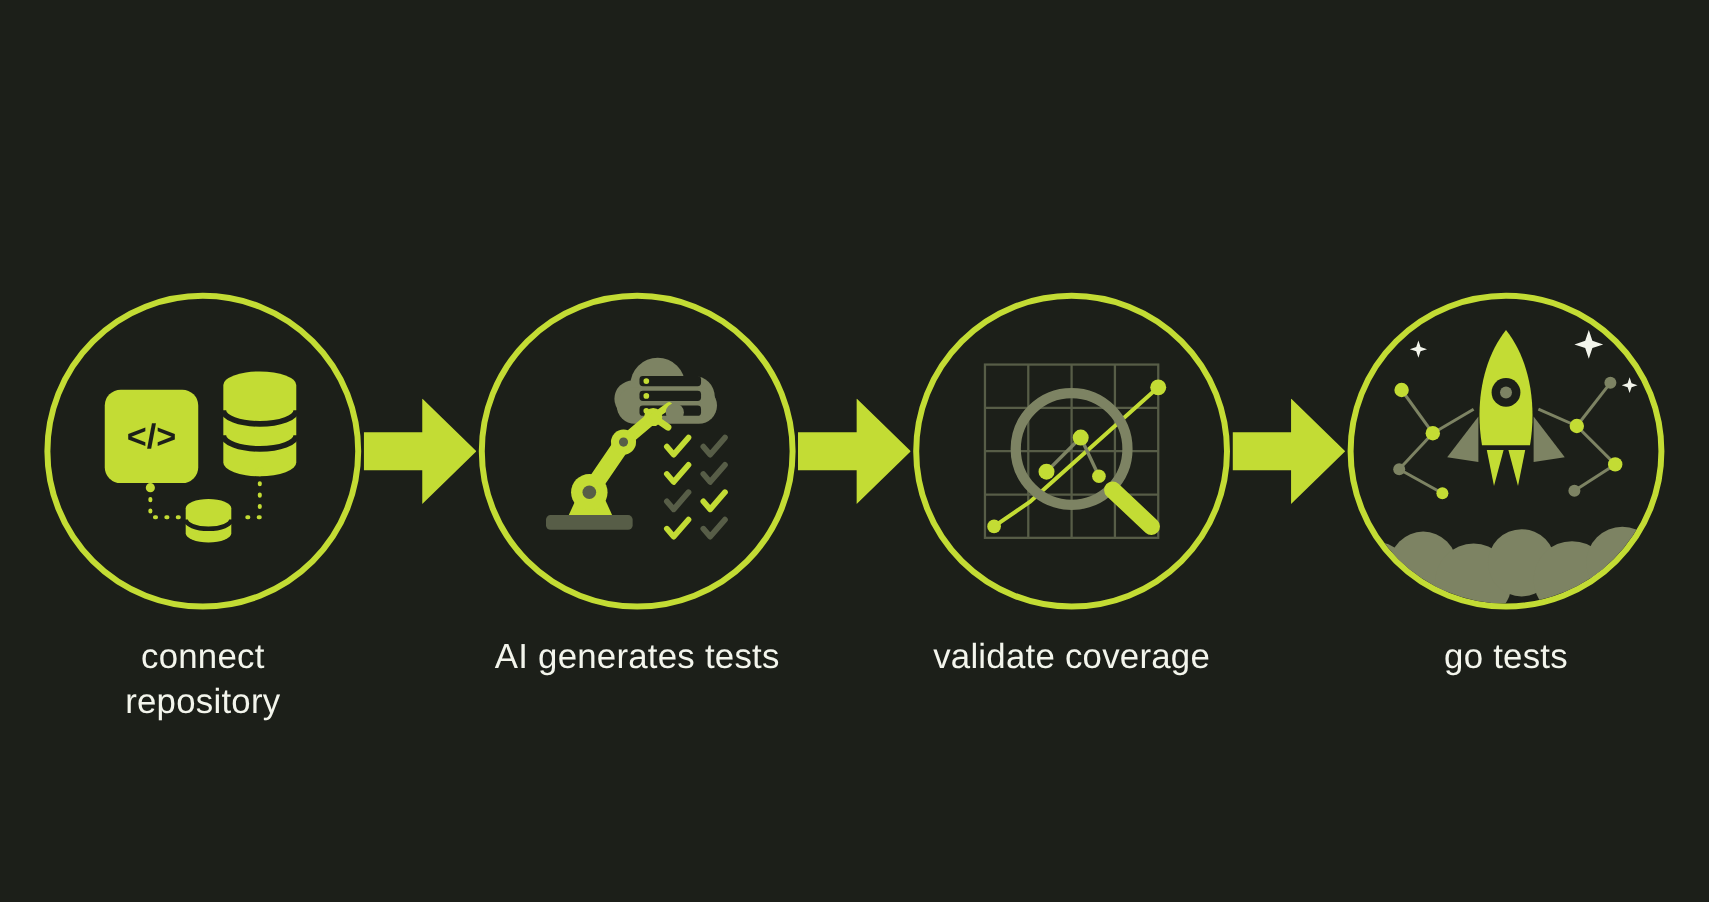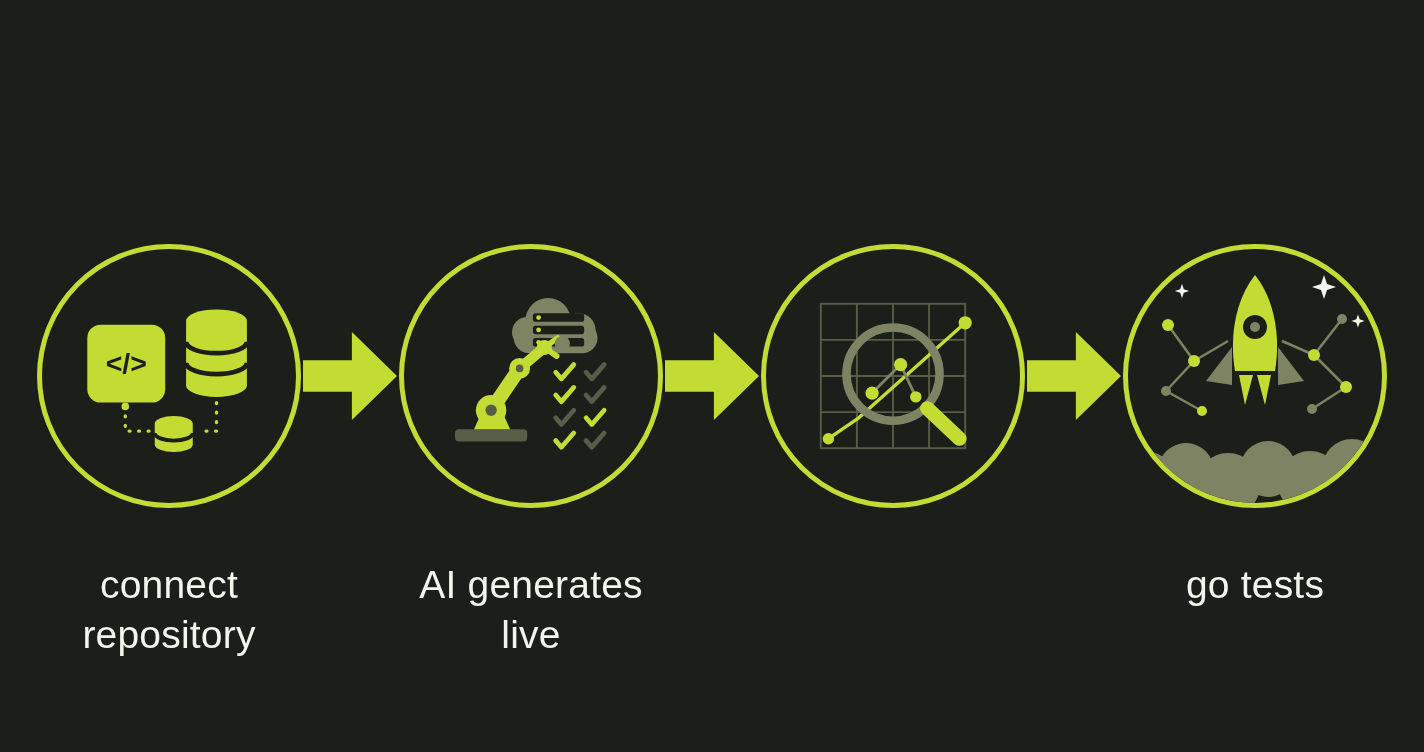--- a/index.html
+++ b/index.html
@@ -16,21 +16,21 @@
     padding-top:244px;
   }
   .step{display:flex;flex-direction:column;align-items:center;width:268px;}
   .circle{
     width:264px;height:264px;box-sizing:border-box;
     border:5px solid var(--accent);border-radius:50%;
     display:flex;align-items:center;justify-content:center;
     overflow:hidden;flex:none;
   }
   .label{
-    margin-top:52px;font-size:39px;line-height:1.28;color:var(--text);
+    margin-top:22px;font-size:29px;line-height:1.28;color:var(--text);
     text-align:center;max-width:240px;letter-spacing:.2px;
   }
   .arrow-wrap{height:264px;width:94px;display:flex;align-items:center;justify-content:center;flex:none;}
   .arrow{
     width:94px;height:88px;background:var(--accent);
     clip-path:polygon(0 32%,52% 32%,52% 0,100% 50%,52% 100%,52% 68%,0 68%);
   }
   
   .fa{fill:var(--accent)} .fm{fill:var(--muted)} .f2{fill:var(--muted2)}
   .fb{fill:var(--bg)} .fw{fill:var(--text)} .fn{fill:none}
@@ -110,21 +110,21 @@
           <path class="s2" d="M158 96 l6 7 l13 -15"></path>
           <path class="sa" d="M126 120 l6 7 l13 -15"></path>
           <path class="s2" d="M158 120 l6 7 l13 -15"></path>
           <path class="s2" d="M126 144 l6 7 l13 -15"></path>
           <path class="sa" d="M158 144 l6 7 l13 -15"></path>
           <path class="sa" d="M126 168 l6 7 l13 -15"></path>
           <path class="s2" d="M158 168 l6 7 l13 -15"></path>
         </g>
       </svg>
     </div>
-    <div class="label">AI generates live</div>
+    <div class="label">AI generates tests</div>
   </div>
 
   <div class="arrow-wrap">
     <div class="arrow"></div>
   </div>
 
   <div class="step">
     <div class="circle">
       <svg width="190" height="190" viewBox="0 0 200 200">
         <g>
@@ -147,20 +147,21 @@
           <circle class="fa" cx="78" cy="118" r="7"></circle>
           <circle class="fa" cx="108" cy="88" r="7"></circle>
           <circle class="fa" cx="124" cy="122" r="6"></circle>
         </g>
         <g>
           <circle class="fn sm" stroke-width="9" cx="100" cy="98" r="49"></circle>
           <line class="sa rc" stroke-width="15" x1="136" y1="134" x2="170" y2="166"></line>
         </g>
       </svg>
     </div>
+    <div class="label">validate coverage</div>
   </div>
 
   <div class="arrow-wrap">
     <div class="arrow"></div>
   </div>
 
   <div class="step">
     <div class="circle">
       <svg width="254" height="254" viewBox="0 0 254 254">
         <g>

